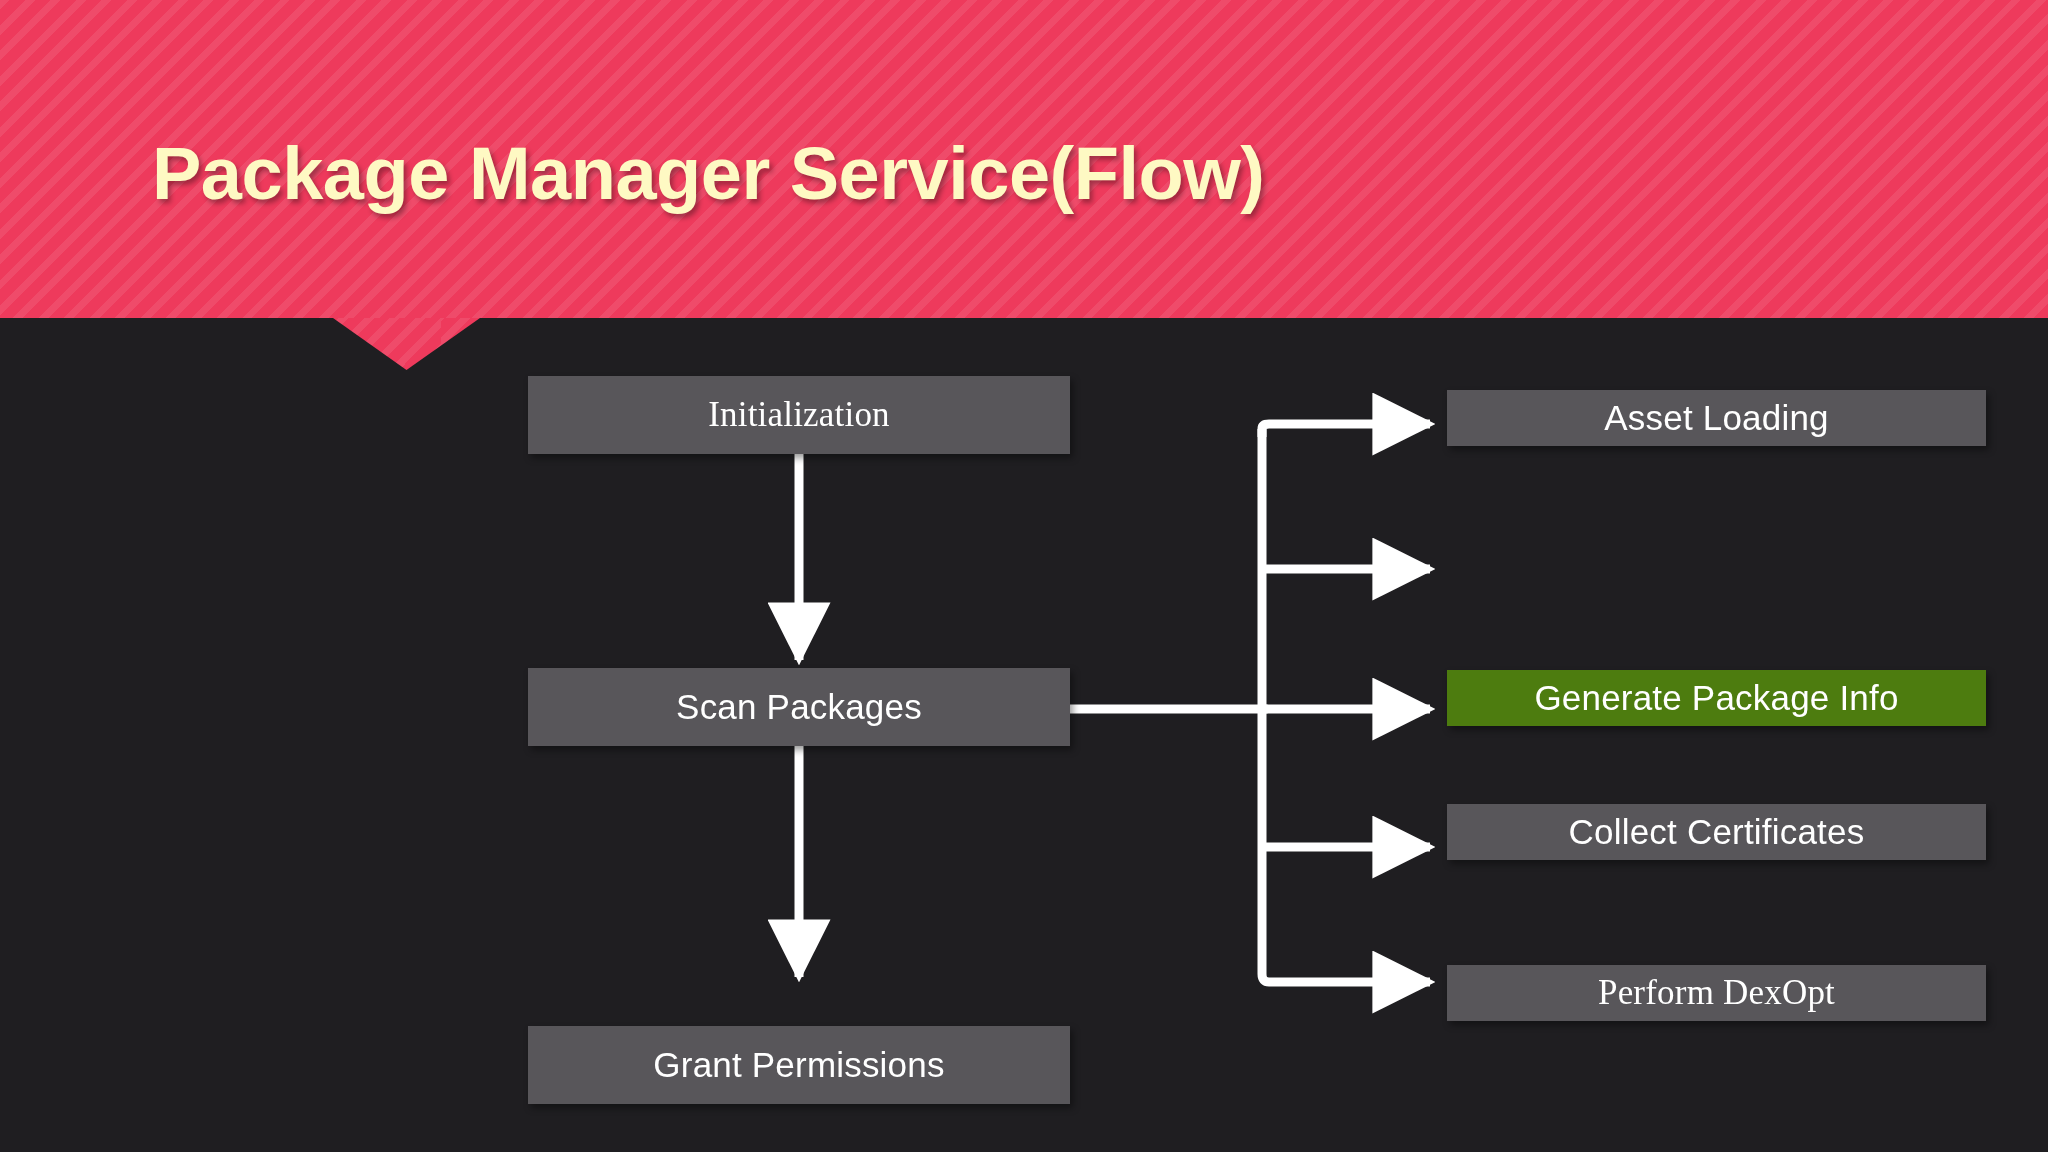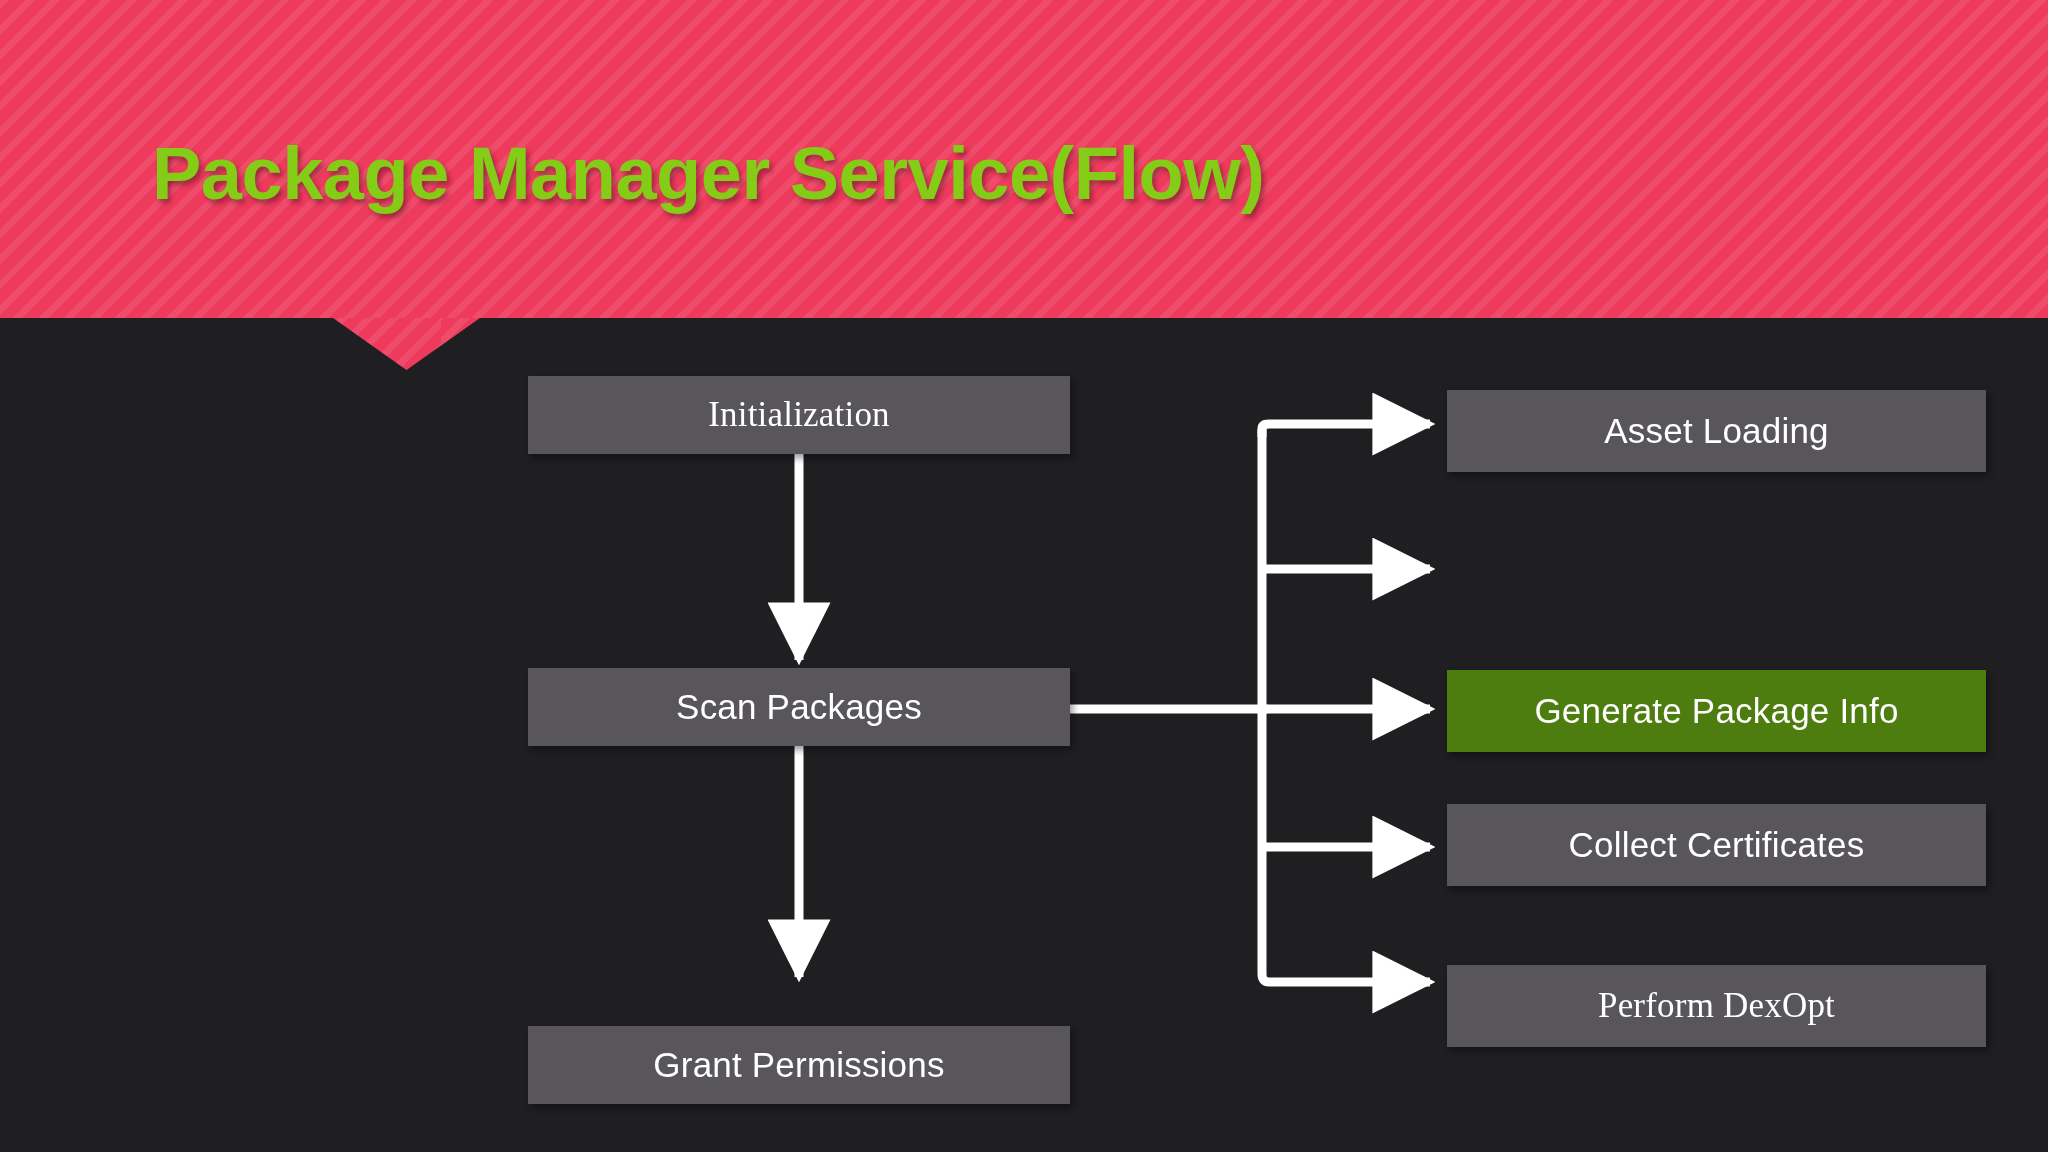--- a/index.html
+++ b/index.html
@@ -48,21 +48,21 @@
     );
     background-position: -333px -318px;
     clip-path: polygon(0 0, 100% 0, 50% 100%);
   }
   #slide-title {
     position: absolute;
     left: 152px;
     top: 131px;
     font-size: 74px;
     font-weight: bold;
-    color: #84cc16;
+    color: #fef9c3;
     letter-spacing: -0.5px;
     white-space: nowrap;
     text-shadow: 3px 4px 5px rgba(0,0,0,0.33);
   }
 
   
   .node {
     position: absolute;
     display: flex;
     align-items: center;
@@ -72,21 +72,21 @@
     font-size: 35px;
     font-weight: 400;
     letter-spacing: 0.2px;
     white-space: nowrap;
     box-shadow: 3px 4px 7px rgba(0,0,0,0.40);
   }
   .node.grey { background: #58565a; }
   .node.pink { background: #4d7c0f; }
 
   .node.left  { left: 528px;  width: 542px; height: 78px; }
-  .node.right { left: 1447px; width: 539px; height: 82px; }
+  .node.right { left: 1447px; width: 539px; height: 56px; }
 
   
   #connectors {
     position: absolute;
     left: 0; top: 0;
     width: 2048px;
     height: 1152px;
     pointer-events: none;
   }
 </style>

